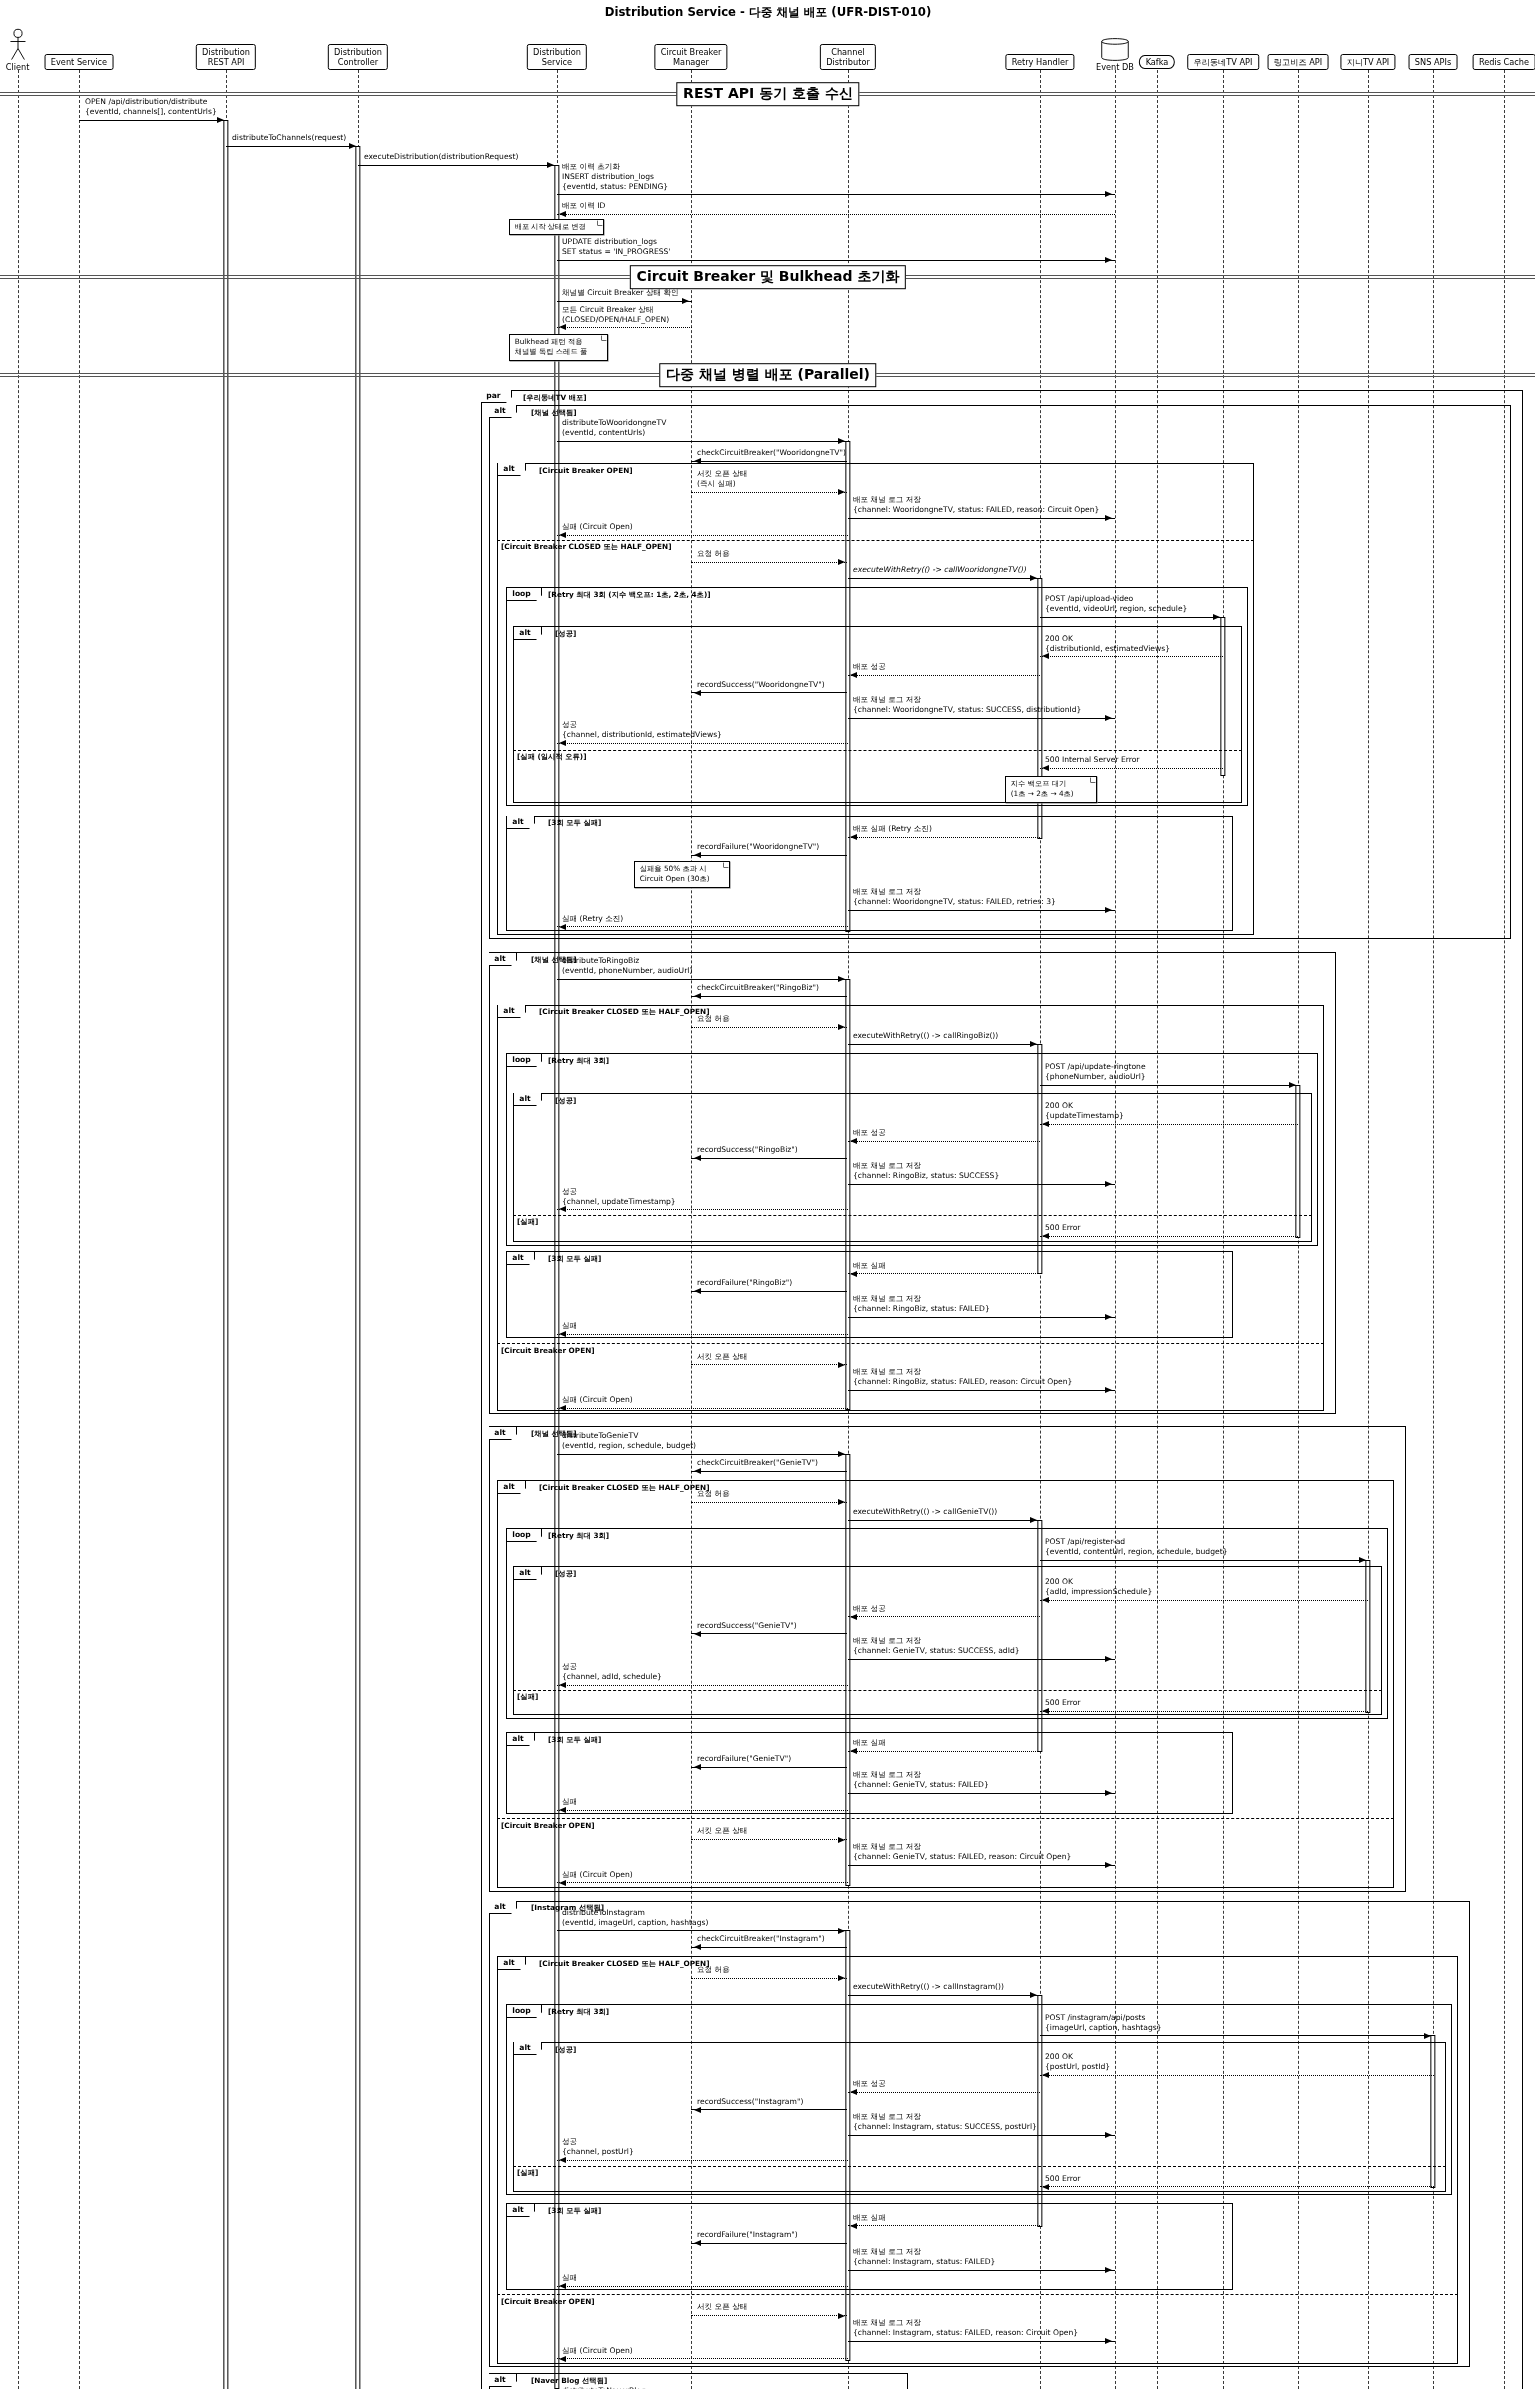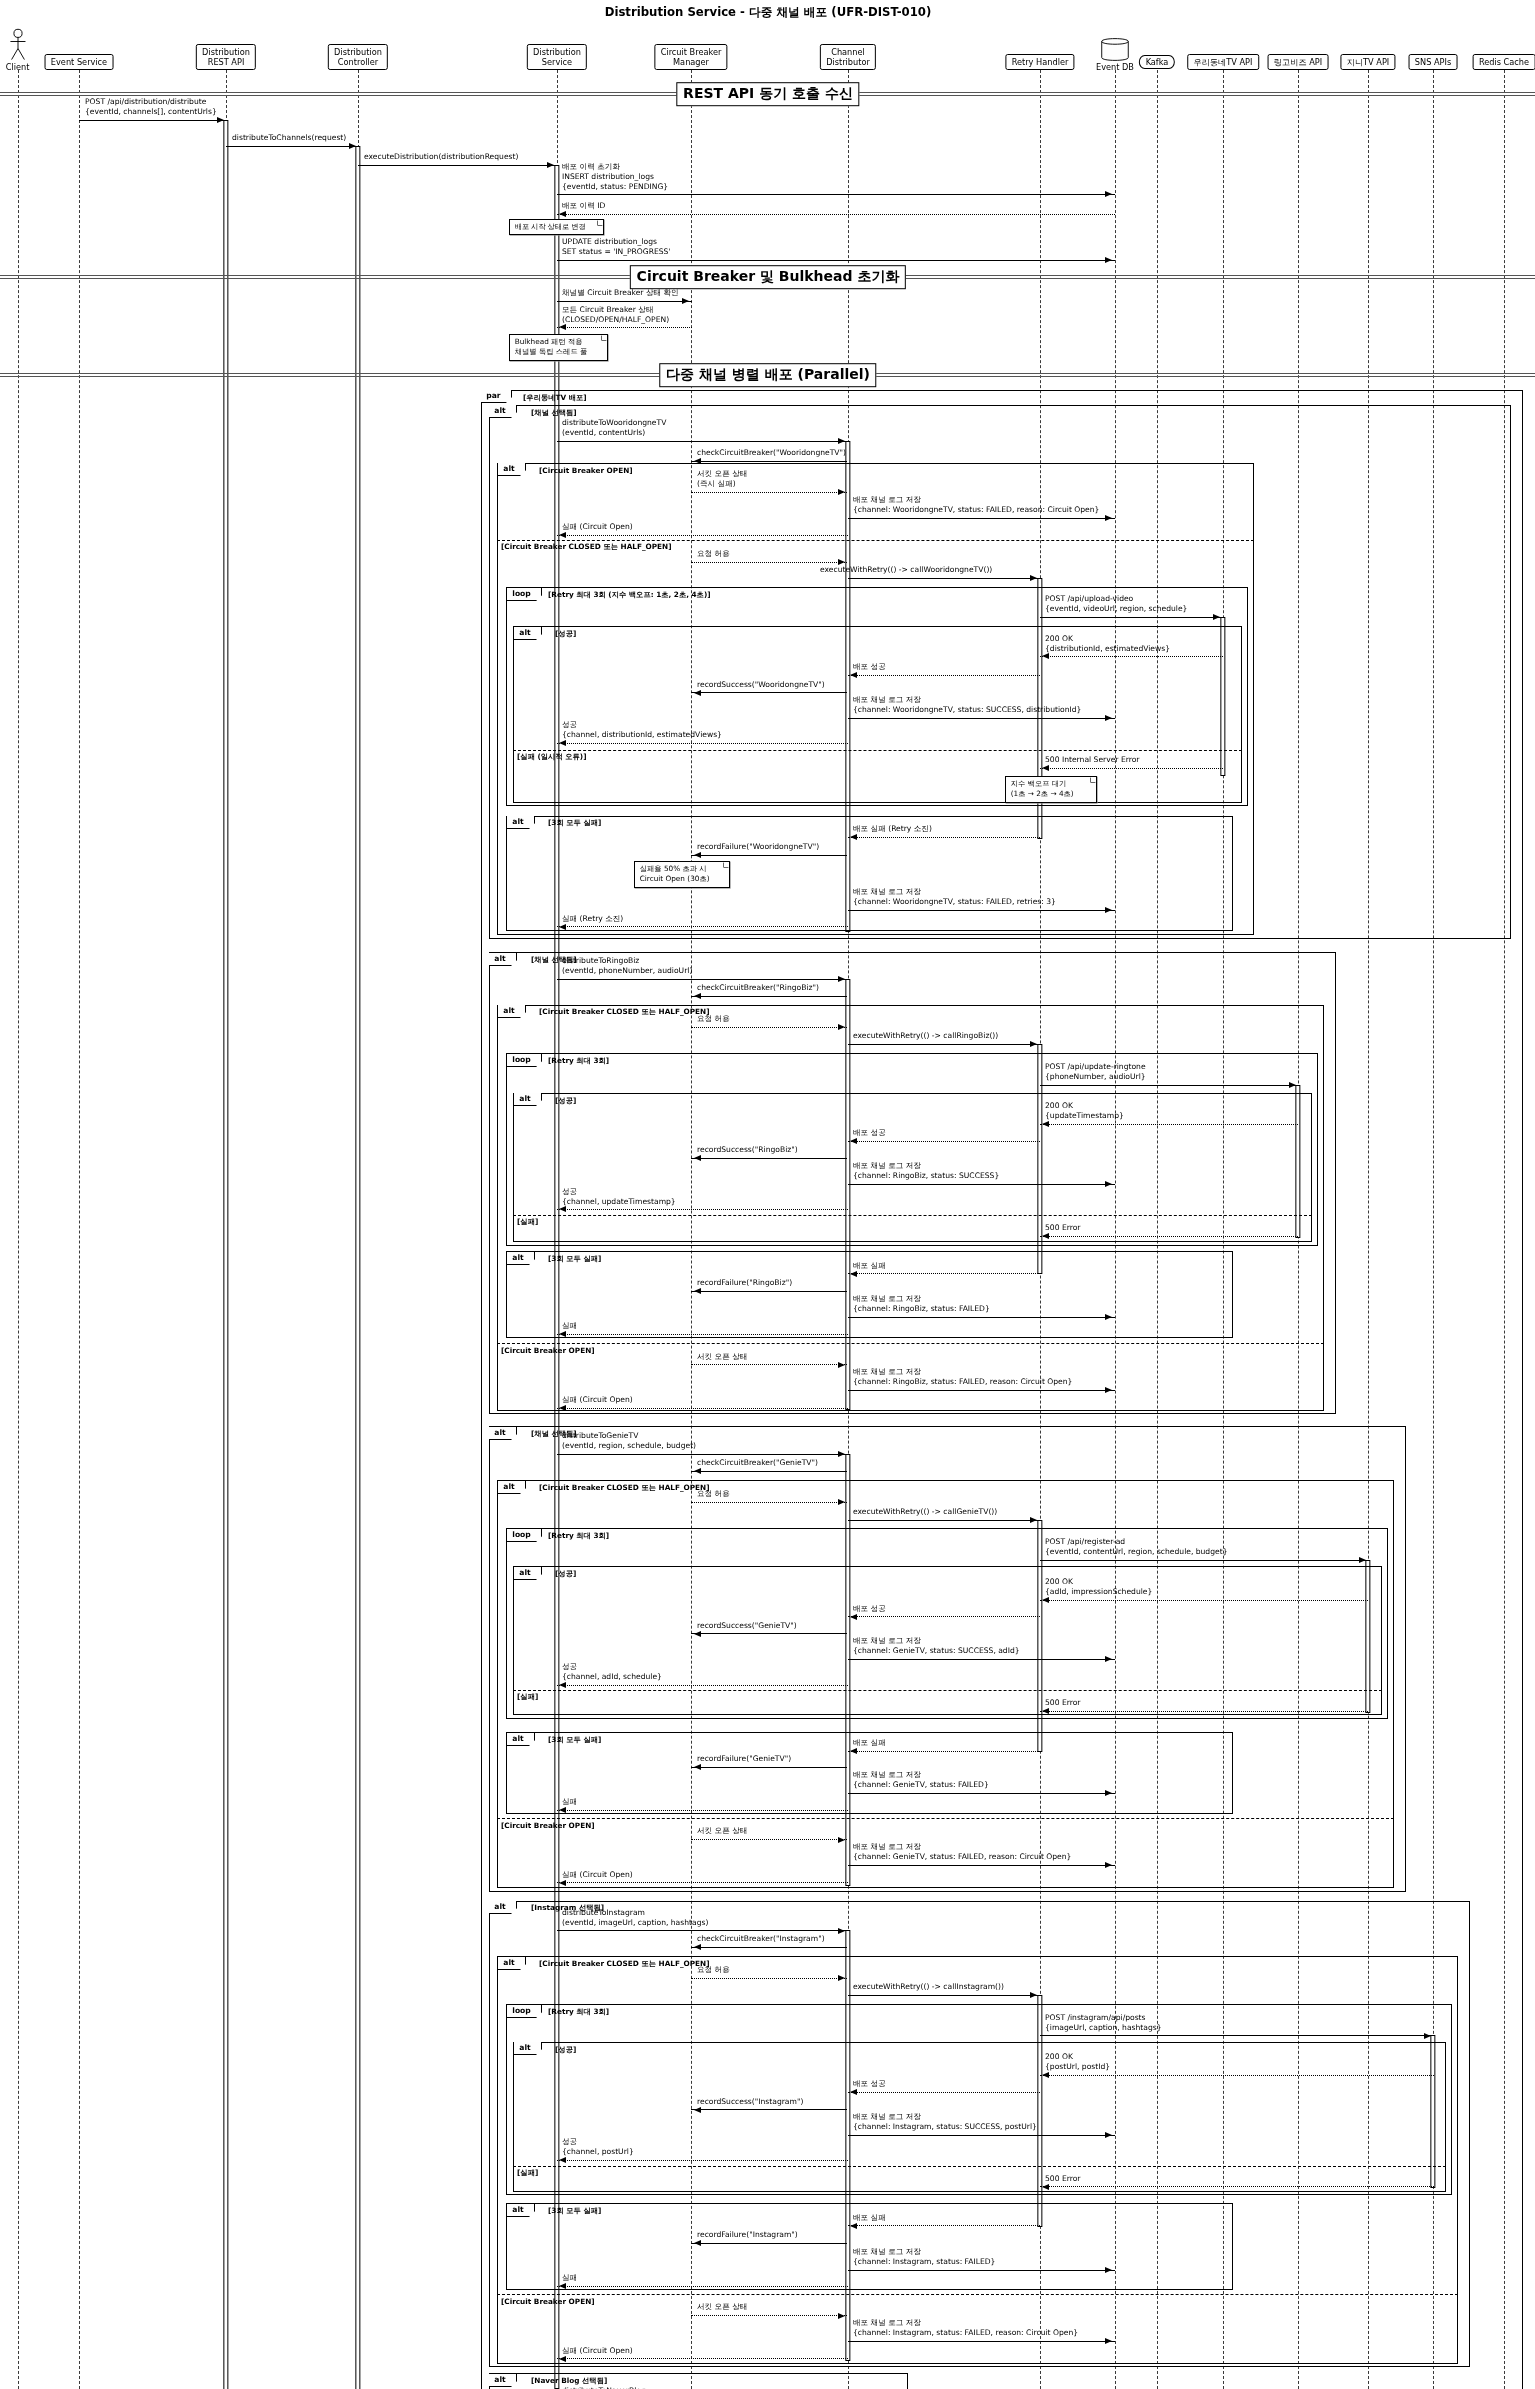--- a/index.html
+++ b/index.html
@@ -158,21 +158,21 @@
     <div class="divline" style="top: 95px;"></div>
     <div class="divlabel" style="top: 94px;">REST API 동기 호출 수신</div>
     <div class="divline" style="top: 275px;"></div>
     <div class="divline" style="top: 278px;"></div>
     <div class="divlabel" style="top: 277px;">Circuit Breaker 및 Bulkhead 초기화</div>
     <div class="divline" style="top: 373px;"></div>
     <div class="divline" style="top: 376px;"></div>
     <div class="divlabel" style="top: 375px;">다중 채널 병렬 배포 (Parallel)</div>
     <div class="msgline solid" style="left: 79px; top: 120px; width: 147px;"></div>
     <div class="arr r" style="left: 217px; top: 117px;"></div>
-    <div class="mlabel" style="left: 85px; top: 97px;">POST /api/distribution/distribute
+    <div class="mlabel" style="left: 85px; top: 97px;">OPEN /api/distribution/distribute
 {eventId, channels[], contentUrls}</div>
     <div class="msgline solid" style="left: 226px; top: 146px; width: 132px;"></div>
     <div class="arr r" style="left: 349px; top: 143px;"></div>
     <div class="mlabel" style="left: 232px; top: 133px;">distributeToChannels(request)</div>
     <div class="msgline solid" style="left: 358px; top: 165px; width: 198px;"></div>
     <div class="arr r" style="left: 547px; top: 162px;"></div>
     <div class="mlabel" style="left: 364px; top: 152px;">executeDistribution(distributionRequest)</div>
     <div class="msgline solid" style="left: 557px; top: 194px; width: 558px;"></div>
     <div class="arr r" style="left: 1105px; top: 191px;"></div>
     <div class="mlabel" style="left: 562px; top: 162px;">배포 이력 초기화
@@ -208,21 +208,21 @@
     <div class="mlabel" style="left: 853px; top: 495px;">배포 채널 로그 저장
 {channel: WooridongneTV, status: FAILED, reason: Circuit Open}</div>
     <div class="msgline dotted" style="left: 557px; top: 535px; width: 291px;"></div>
     <div class="arr l" style="left: 559px; top: 532px;"></div>
     <div class="mlabel" style="left: 562px; top: 522px;">실패 (Circuit Open)</div>
     <div class="msgline dotted" style="left: 691px; top: 562px; width: 156px;"></div>
     <div class="arr r" style="left: 838px; top: 559px;"></div>
     <div class="mlabel" style="left: 697px; top: 549px;">요청 허용</div>
     <div class="msgline solid" style="left: 848px; top: 578px; width: 192px;"></div>
     <div class="arr r" style="left: 1030px; top: 575px;"></div>
-    <div class="mlabel" style="left: 820px; top: 565px;">executeWithRetry(() -&gt; callWooridongneTV())</div>
+    <div class="mlabel" style="left: 853px; top: 565px; font-style: italic;">executeWithRetry(() -&gt; callWooridongneTV())</div>
     <div class="msgline solid" style="left: 1040px; top: 617px; width: 183px;"></div>
     <div class="arr r" style="left: 1213px; top: 614px;"></div>
     <div class="mlabel" style="left: 1045px; top: 594px;">POST /api/upload-video
 {eventId, videoUrl, region, schedule}</div>
     <div class="msgline dotted" style="left: 1040px; top: 656px; width: 183px;"></div>
     <div class="arr l" style="left: 1042px; top: 653px;"></div>
     <div class="mlabel" style="left: 1045px; top: 634px;">200 OK
 {distributionId, estimatedViews}</div>
     <div class="msgline dotted" style="left: 848px; top: 675px; width: 192px;"></div>
     <div class="arr l" style="left: 850px; top: 672px;"></div>

